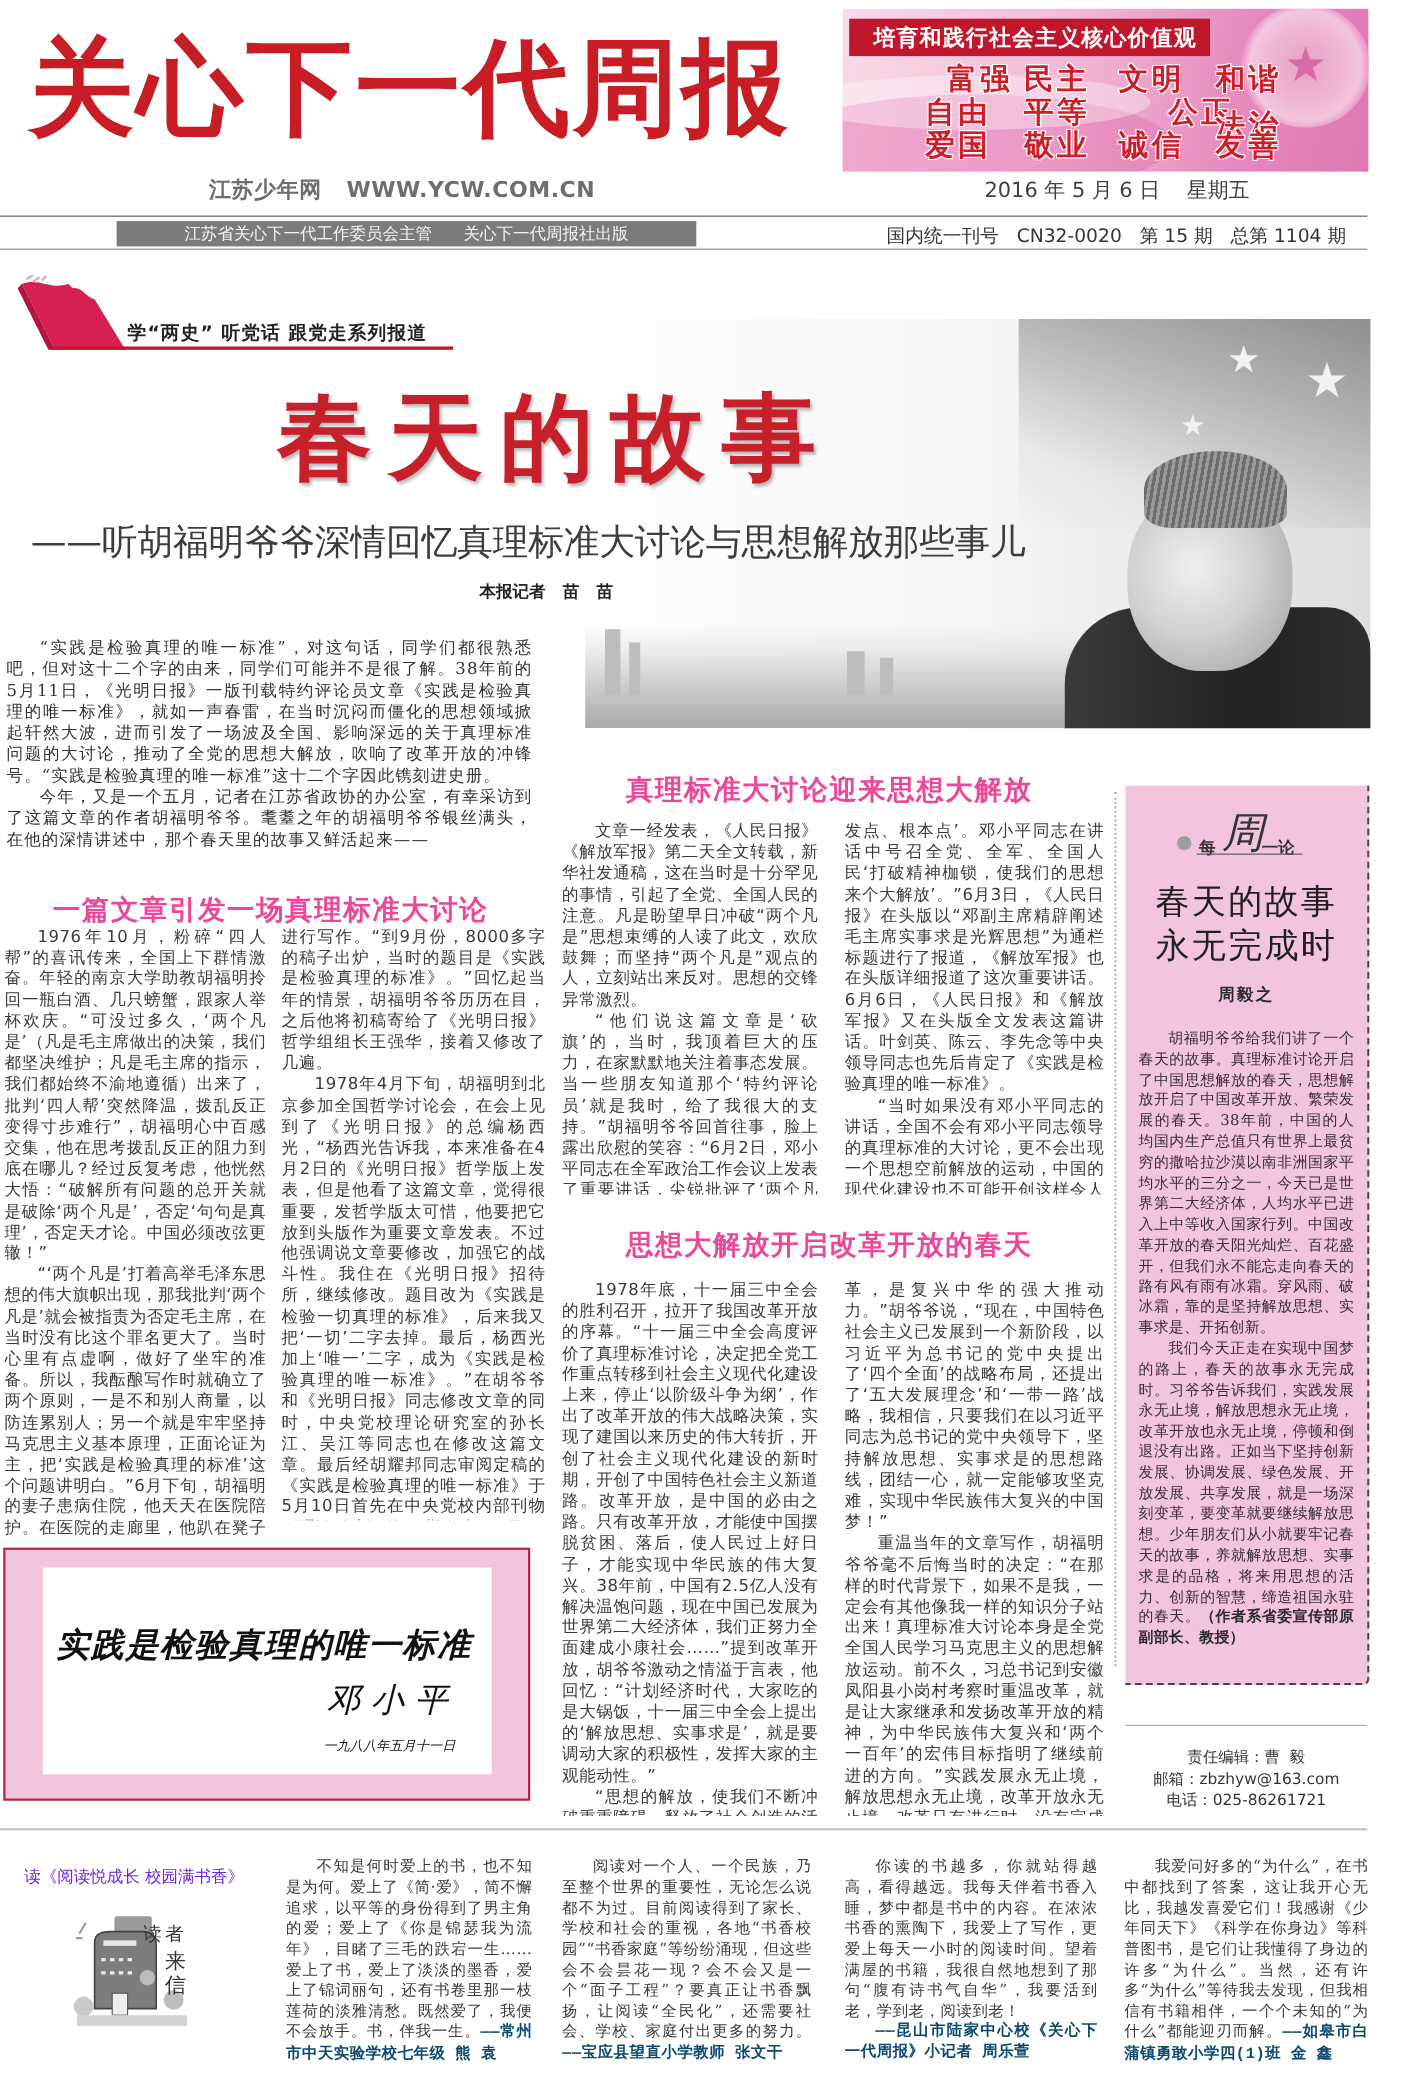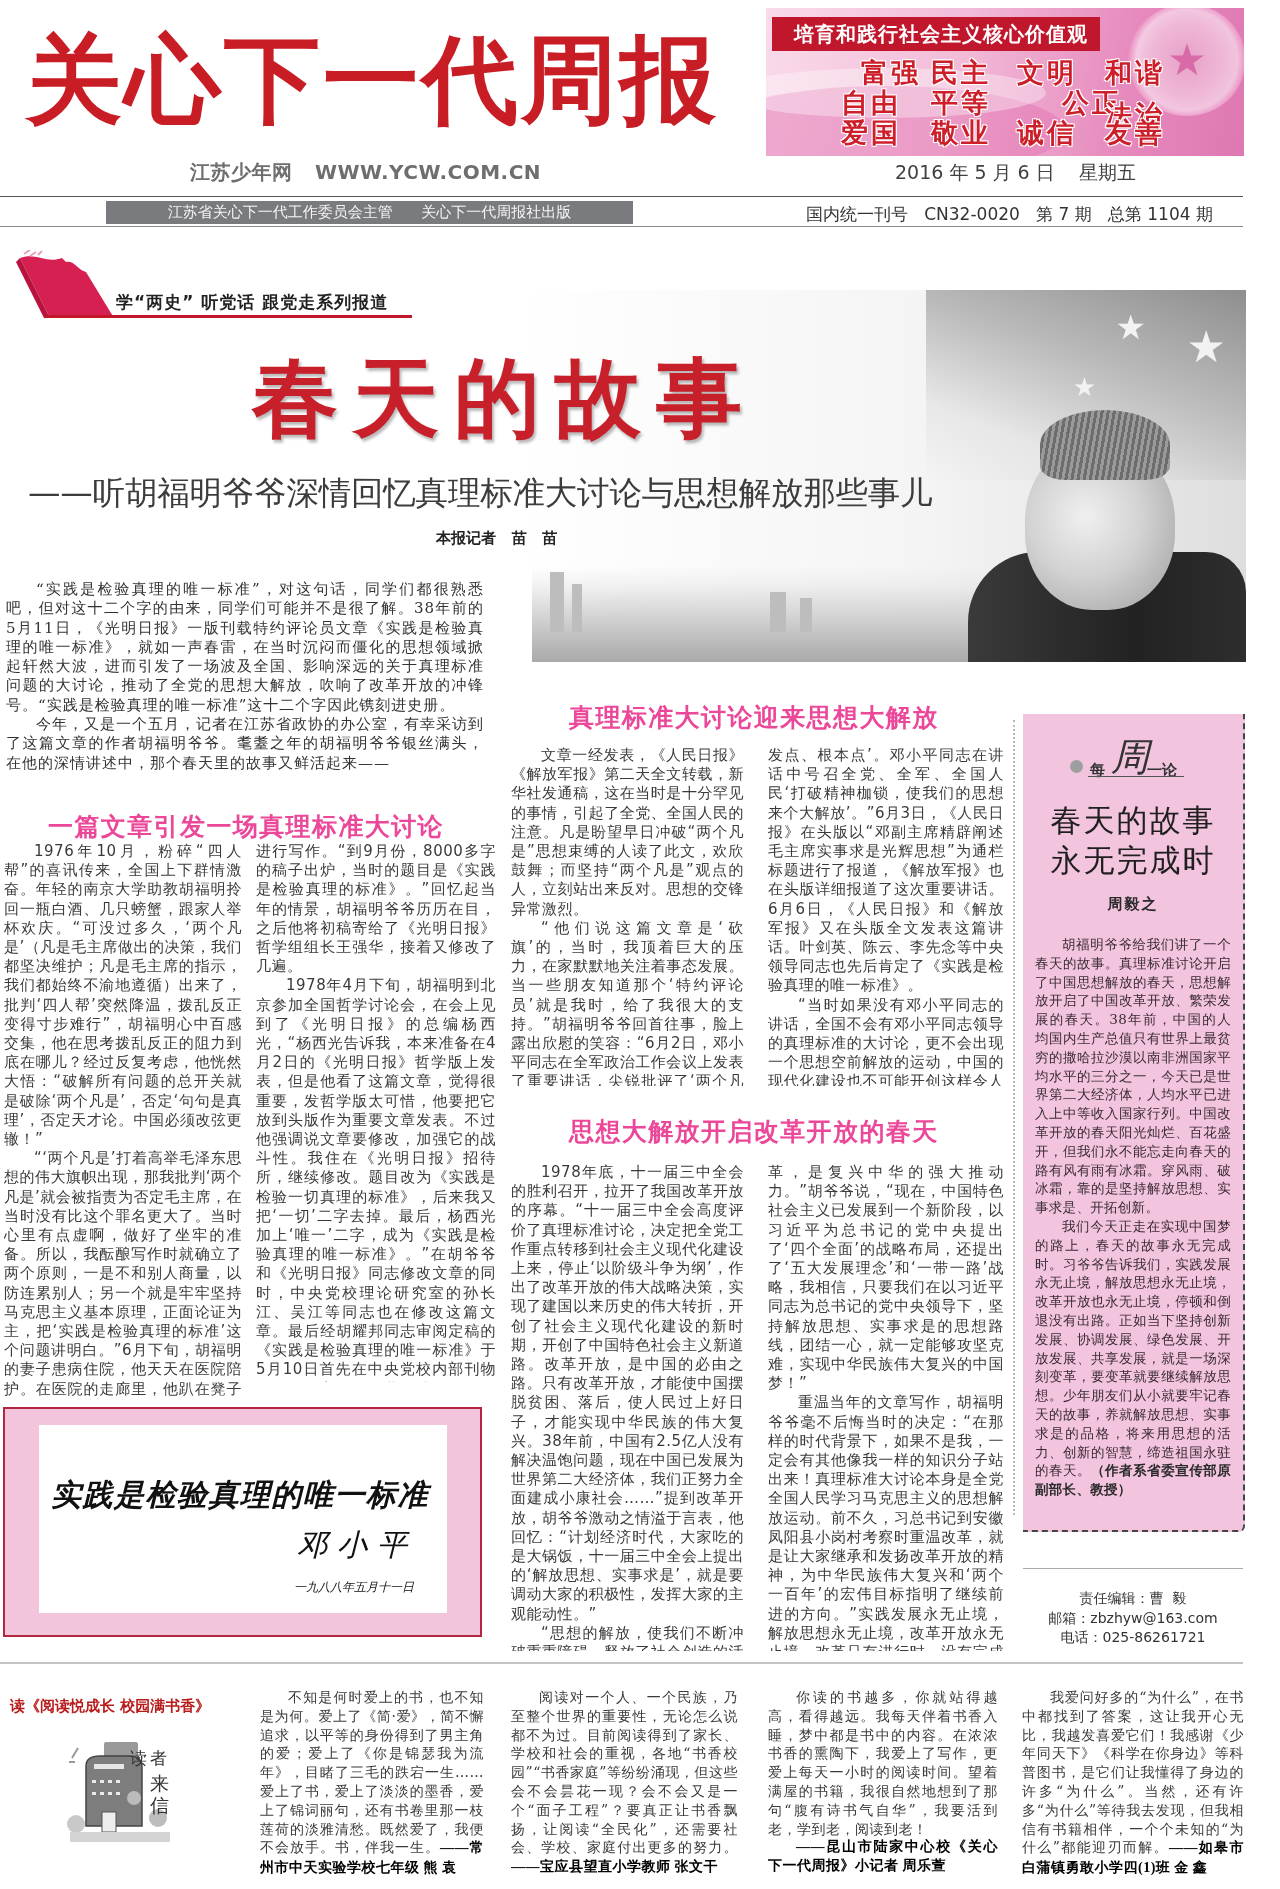--- a/index.html
+++ b/index.html
@@ -132,28 +132,28 @@
 
   
   .callig-box { left:3px; top:1407px; width:479px; height:230px; background:#f3c5dd; border:2px solid #b3263f; box-sizing:border-box; }
   .callig-inner { position:absolute; left:34px; top:16px; width:408px; height:188px; background:#ffffff; }
   .callig-text { position:absolute; left:12px; top:50px; font-family:"DejaVu Serif", serif; font-size:30px; font-weight:bold; font-style:italic; letter-spacing:1.5px; white-space:nowrap; color:#111;text-align:right; }
   .callig-sign { position:absolute; left:258px; top:100px; font-family:"DejaVu Serif", serif; font-size:30px; font-style:italic; letter-spacing:10px; white-space:nowrap; color:#111; }
   .callig-date { position:absolute; left:255px; top:154px; font-family:"DejaVu Serif", serif; font-size:12px; font-style:italic; white-space:nowrap; color:#111; }
 
   
   .bottom-rule { left:0; top:1662px; width:1243px; height:2px; background:#c3c3c3; }
-  .bottom-title { left:10px; top:1697px; font-size:15px; font-weight:bold; white-space:nowrap; color:#b91c1c; }
+  .bottom-title { left:22px; top:1697px; font-size:15px; font-weight:normal; white-space:nowrap; color:#6d28d9; }
   .mailbox { left:66px; top:1738px; width:112px; height:110px; }
   .mail-word { font-family:"DejaVu Serif", serif; color:#333; }
   .letter {
     top:1688px; font-family:"DejaVu Serif", serif; font-size:14px; line-height:18.8px;
     letter-spacing:0.5px; color:#3a3a3a; text-align:justify; height:190px; overflow:hidden;
   }
-  .letter .sig { font-family:Liberation Serif, serif; font-weight:bold; color:#000000; }
+  .letter .sig { font-family:Liberation Mono, monospace; font-weight:bold; color:#0c4a6e; }
   .letter .sig-block { display:block; text-indent:2em; }
 </style>
 </head>
 <body>
 
 <div class="abs masthead-title">关心下一代周报</div>
 <div class="abs website">江苏少年网   WWW.YCW.COM.CN</div>
 <div class="abs rule" style="left:0;top:196px;width:1243px;"></div>
 <div class="abs sponsor-bar">江苏省关心下一代工作委员会主管      关心下一代周报社出版</div>
 <div class="abs rule" style="left:0;top:226px;width:1243px;background:#888;"></div>
@@ -170,21 +170,21 @@
   <span class="value-word" style="left:75px;top:80px;">自由</span>
   <span class="value-word" style="left:165px;top:80px;">平等</span>
   <span class="value-word" style="left:251px;top:80px;margin-left:45px;">公正</span>
   <span class="value-word" style="left:339px;top:92px;text-align:right;">法治</span>
   <span class="value-word" style="left:75px;top:110px;">爱国</span>
   <span class="value-word" style="left:165px;top:110px;">敬业</span>
   <span class="value-word" style="left:251px;top:110px;">诚信</span>
   <span class="value-word" style="left:339px;top:110px;">友善</span>
 </div>
 <div class="abs date">2016 年 5 月 6 日    星期五</div>
-<div class="abs issue-info">国内统一刊号   CN32-0020   第 7 期   总第 1104 期</div>
+<div class="abs issue-info">国内统一刊号   CN32-0020   第 15 期   总第 1104 期</div>
 
 <svg class="abs series-flag" viewBox="0 0 100 70">
   <path d="M4 8 C20 2, 30 14, 46 8 L50 12 C58 10, 62 20, 70 22 L98 68 L34 68 Z" fill="#d72052"></path>
   <path d="M4 8 L34 68 L28 68 L0 12 Z" fill="#b8123f"></path>
   <path d="M8 4 L14 0 M14 6 L20 2 M22 5 L26 1" stroke="#e8a0b8" stroke-width="2"></path>
 </svg>
 <div class="abs series-label">学“两史” 听党话 跟党走系列报道</div>
 <div class="abs series-underline"></div>
 
 <div class="abs photo">

